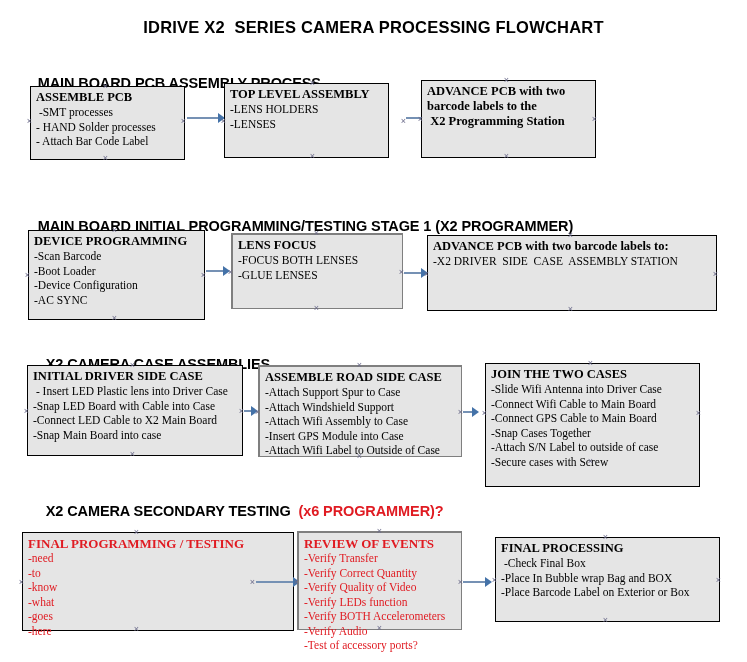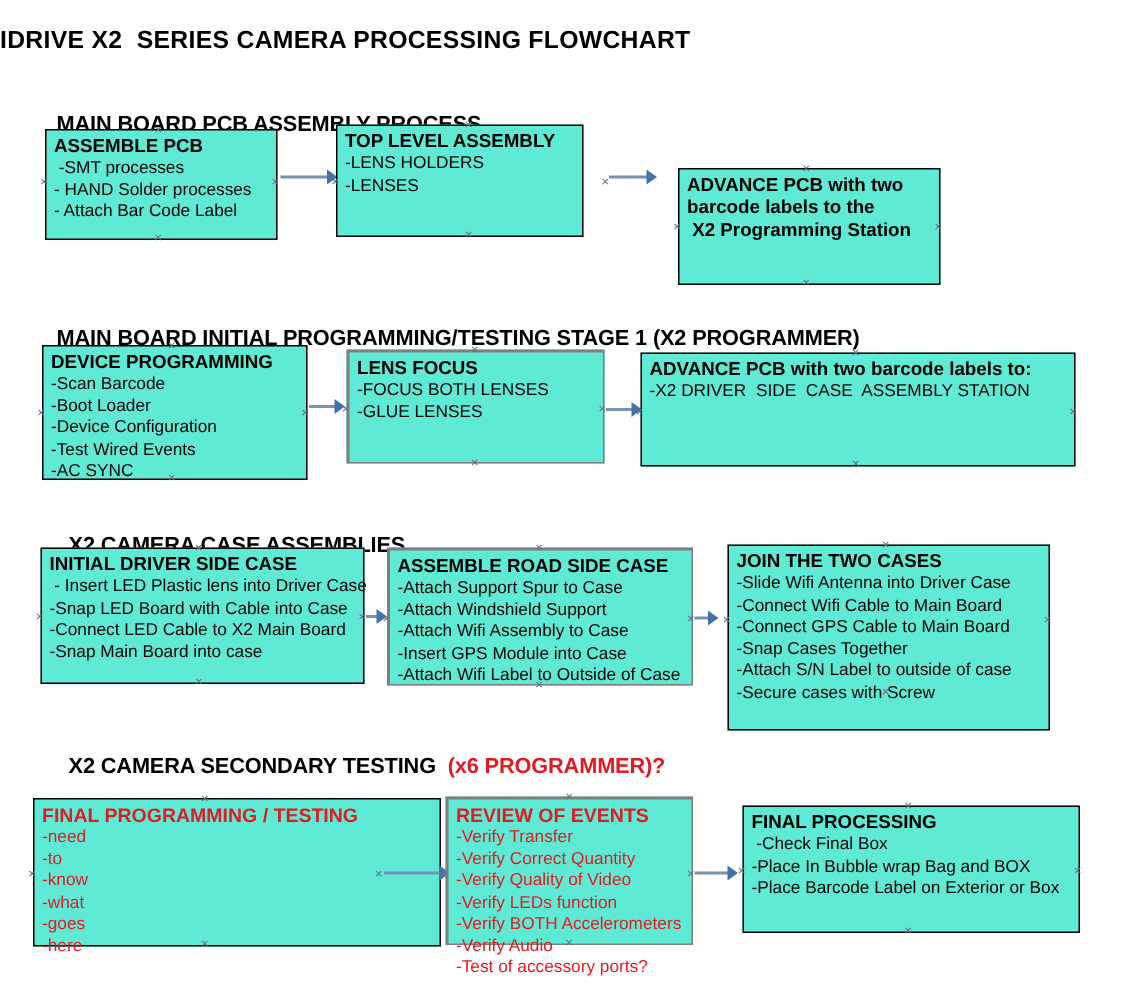--- a/index.html
+++ b/index.html
@@ -13,45 +13,46 @@
     height: 662px;
     background: #ffffff;
     font-family: "Liberation Sans", sans-serif;
     overflow: hidden;
   }
   .doc-title {
     position: absolute;
     left: 0;
     top: 18px;
     width: 747px;
-    text-align: left;
+    text-align: center;
     font-size: 16.5px;
     font-weight: bold;
     letter-spacing: 0.2px;
     color: #000000;
     white-space: pre;
   }
   .section-heading {
     position: absolute;
     font-size: 14.5px;
     font-weight: bold;
     color: #000000;
     white-space: pre;
     letter-spacing: -0.1px;
   }
   .section-heading .accent {
     color: #e01b22;
   }
   .node {
     position: absolute;
     box-sizing: border-box;
-    background: #5eead4;
+    background: #e5e5e5;
     border: 1px solid #000000;
     padding: 3px 4px 2px 5px;
     overflow: visible;
+    font-family: Liberation Serif, serif;
   }
   .node.gray {
     border: 2px solid #7f7f7f;
     border-right-width: 1px;
     border-bottom-width: 1px;
   }
   .node .node-title {
     font-size: 12.5px;
     font-weight: bold;
     color: #000000;
@@ -124,40 +125,39 @@
     <div class="node-line">-LENSES</div>
     <span class="handle" style="left:84px; top:-4px;"></span>
     <span class="handle" style="left:-5px; top:34px;"></span>
     <span class="handle" style="left:175px; top:34px;"></span>
     <span class="handle" style="left:84px; top:69px;"></span>
   </div>
 
   <div class="connector" style="left:406px; top:117px; width:28px;"></div>
   <div class="arrowhead" style="left:431px; top:113px;"></div>
 
-  <div class="node" style="left:452px; top:80px; width:175px; height:78px;margin-top:32px;">
+  <div class="node" style="left:421px; top:80px; width:175px; height:78px;">
     <div class="node-title">ADVANCE PCB with two</div>
     <div class="node-title">barcode labels to the</div>
     <div class="node-title"> X2 Programming Station</div>
     <span class="handle" style="left:81px; top:-4px;"></span>
     <span class="handle" style="left:-5px; top:35px;"></span>
     <span class="handle" style="left:169px; top:35px;"></span>
     <span class="handle" style="left:81px; top:72px;"></span>
   </div>
 
   <div class="section-heading" style="left:22px; top:202px;">
     <span>MAIN BOARD INITIAL PROGRAMMING/TESTING STAGE 1 (X2 PROGRAMMER)</span>
   </div>
 
   <div class="node" style="left:28px; top:230px; width:177px; height:90px;">
     <div class="node-title">DEVICE PROGRAMMING</div>
     <div class="node-line">-Scan Barcode</div>
     <div class="node-line">-Boot Loader</div>
     <div class="node-line">-Device Configuration</div>
-    <div class="node-line">-Test Wired Events</div>
     <div class="node-line">-AC SYNC</div>
     <span class="handle" style="left:82px; top:-4px;"></span>
     <span class="handle" style="left:-5px; top:41px;"></span>
     <span class="handle" style="left:171px; top:41px;"></span>
     <span class="handle" style="left:82px; top:84px;"></span>
   </div>
 
   <div class="connector" style="left:206px; top:270px; width:19px;"></div>
   <div class="arrowhead" style="left:223px; top:266px;"></div>
 

